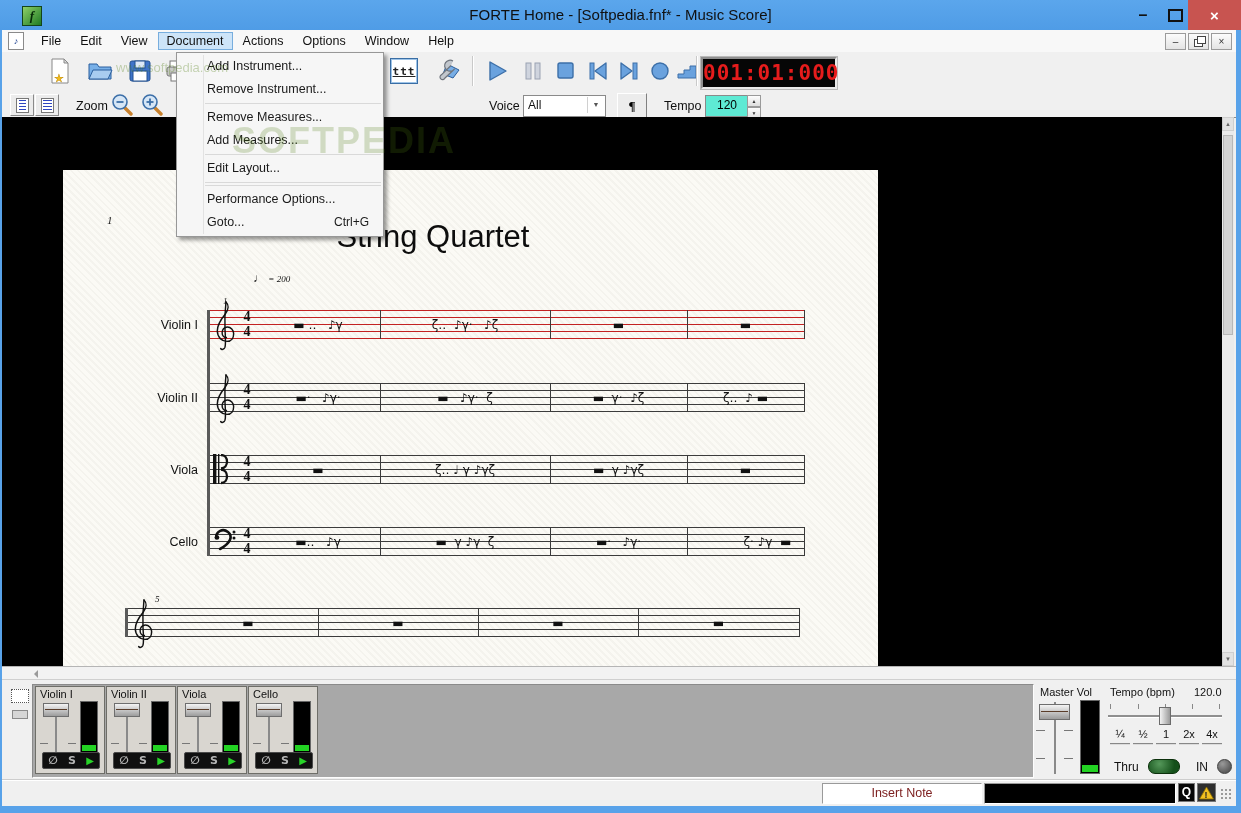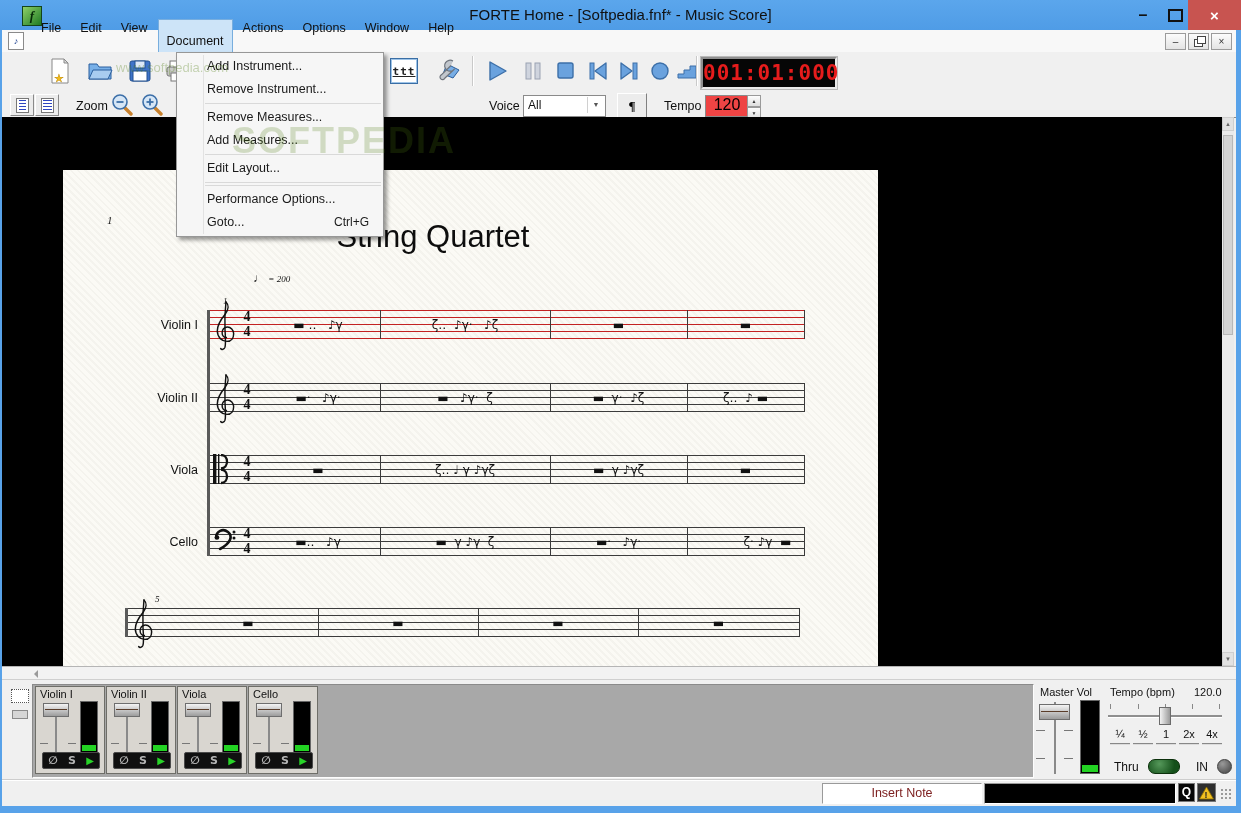--- a/index.html
+++ b/index.html
@@ -19,21 +19,21 @@
   .cap-max .sq{width:11px;height:9px;border:2px solid #111;}
   .cap-close{left:1188px;width:53px;background:#c85450;color:#fff;font-size:15px;font-weight:bold;}
   
   .brd{background:#58a2e9;}
   
   .menubar{left:2px;top:30px;width:1234px;height:22px;background:#f8f8f8;border-bottom:1px solid #e2e2e2;
            display:flex;align-items:center;}
   .doc-ico{width:14px;height:16px;margin:0 8px 0 6px;background:#fff;border:1px solid #8a8a8a;
            font-size:9px;color:#1a3f8f;display:flex;align-items:center;justify-content:center;}
   .menu-item{padding:2px 9px;font-size:12.5px;color:#111;margin-right:1px;}
-  .menu-item.active{background:#cde4f8;border:1px solid #78aede;padding:14px 8px;}
+  .menu-item.active{background:#cde4f8;border:1px solid #78aede;padding:1px 8px;}
   .mdi-btns{position:absolute;right:4px;top:3px;display:flex;gap:2px;}
   .mdi-btn{width:19px;height:15px;border:1px solid #9b9b9b;background:linear-gradient(#fcfcfc,#e4e4e4);
            display:flex;align-items:center;justify-content:center;font-size:10px;color:#333;}
   .mdi-restore{width:7px;height:6px;border:1px solid #444;background:#fff;position:relative;margin-top:2px;}
   .mdi-restore:before{content:"";position:absolute;left:2px;top:-4px;width:7px;height:6px;border:1px solid #444;background:#fff;}
   
   .toolbar1{left:2px;top:52px;width:1234px;height:38px;background:#f0f0f0;border-bottom:1px solid #dcdcdc;}
   .toolbar2{left:2px;top:90px;width:1234px;height:27px;background:#f0f0f0;border-bottom:1px solid #8a8a8a;}
   .tbtn{position:absolute;top:56px;width:30px;height:30px;display:flex;align-items:center;justify-content:center;}
   .vsep{position:absolute;top:56px;width:1px;height:30px;background:#c9c9c9;border-right:1px solid #fff;}
@@ -48,22 +48,22 @@
          background-image:repeating-linear-gradient(#2f46c0 0 1px,transparent 1px 3px);background-size:7px 11px;
          background-repeat:no-repeat;background-position:2px 1px;}
   .pgdoc.full{background-size:9px 12px;background-position:1px 1px;}
   .lbl{position:absolute;font-size:12.5px;color:#111;}
   .select{position:absolute;left:523px;top:95px;width:77px;height:20px;background:#fff;border:1px solid #8a8a8a;
           font-size:12px;color:#111;line-height:18px;padding-left:4px;}
   .select .arr{position:absolute;right:1px;top:1px;width:16px;height:16px;border-left:1px solid #d0d0d0;
                display:flex;align-items:center;justify-content:center;font-size:7px;color:#555;}
   .pilcrow{position:absolute;left:617px;top:93px;width:28px;height:23px;border:1px solid;border-color:#fff #808080 #808080 #fff;
            background:#ececec;font:bold 13px "Liberation Serif",serif;display:flex;align-items:center;justify-content:center;}
-  .spinner{position:absolute;left:705px;top:95px;width:42px;height:20px;background:#ef4444;border:1px solid #8a8a8a;
-           font-size:16px;text-align:center;line-height:18px;}
+  .spinner{position:absolute;left:705px;top:95px;width:42px;height:20px;background:#5eead4;border:1px solid #8a8a8a;
+           font-size:12px;text-align:center;line-height:18px;}
   .spincol{position:absolute;left:747px;top:95px;width:14px;height:20px;}
   .spinbtn{height:10px;border:1px solid #9a9a9a;background:linear-gradient(#fdfdfd,#dedede);
            display:flex;align-items:center;justify-content:center;font-size:5px;color:#333;}
   
   .score{left:2px;top:117px;width:1220px;height:549px;background:#000;overflow:hidden;}
   .paper{position:absolute;left:61px;top:53px;width:815px;height:496px;background:#fbfaf5;
          background-image:repeating-linear-gradient(45deg,rgba(120,115,100,.05) 0 2px,transparent 2px 5px);}
   .score-title{position:absolute;left:150px;top:49px;width:440px;text-align:center;font-size:31px;color:#0d0d0d;}
   .pagenum{position:absolute;left:44px;top:44px;font:italic 11px "Liberation Serif",serif;color:#222;}
   .tempomark{position:absolute;left:190px;top:101px;font-size:12px;color:#111;}

